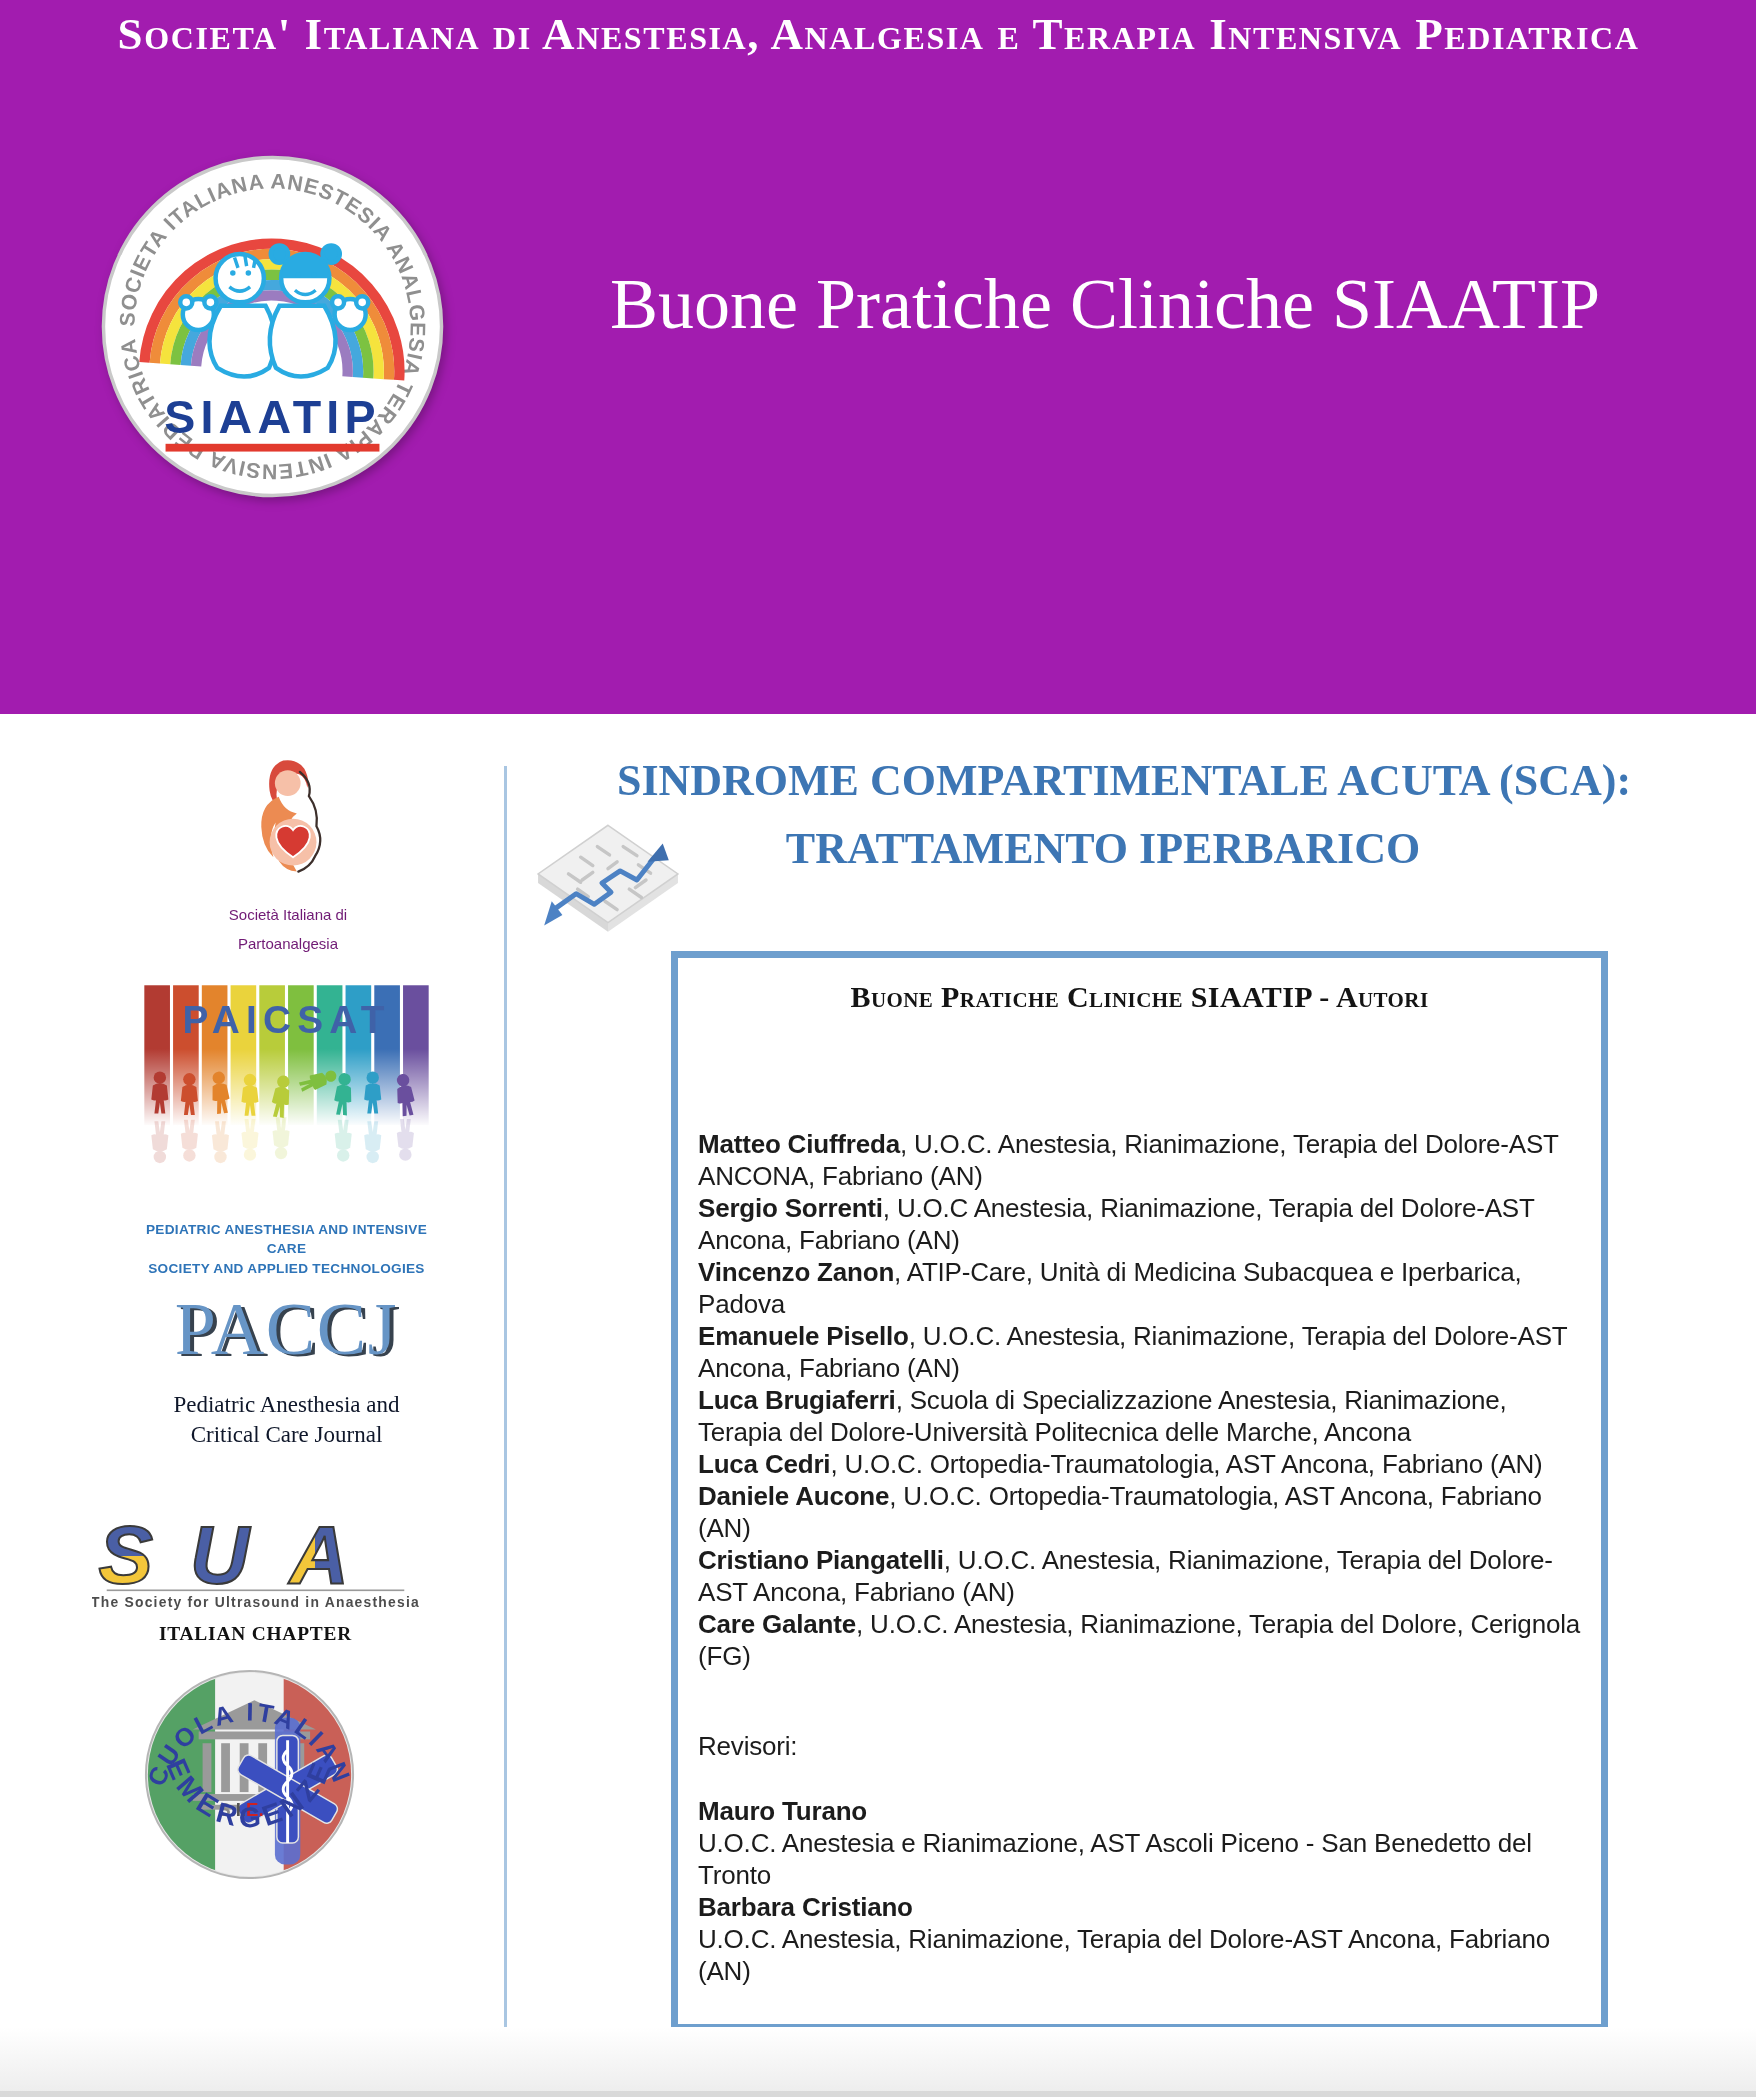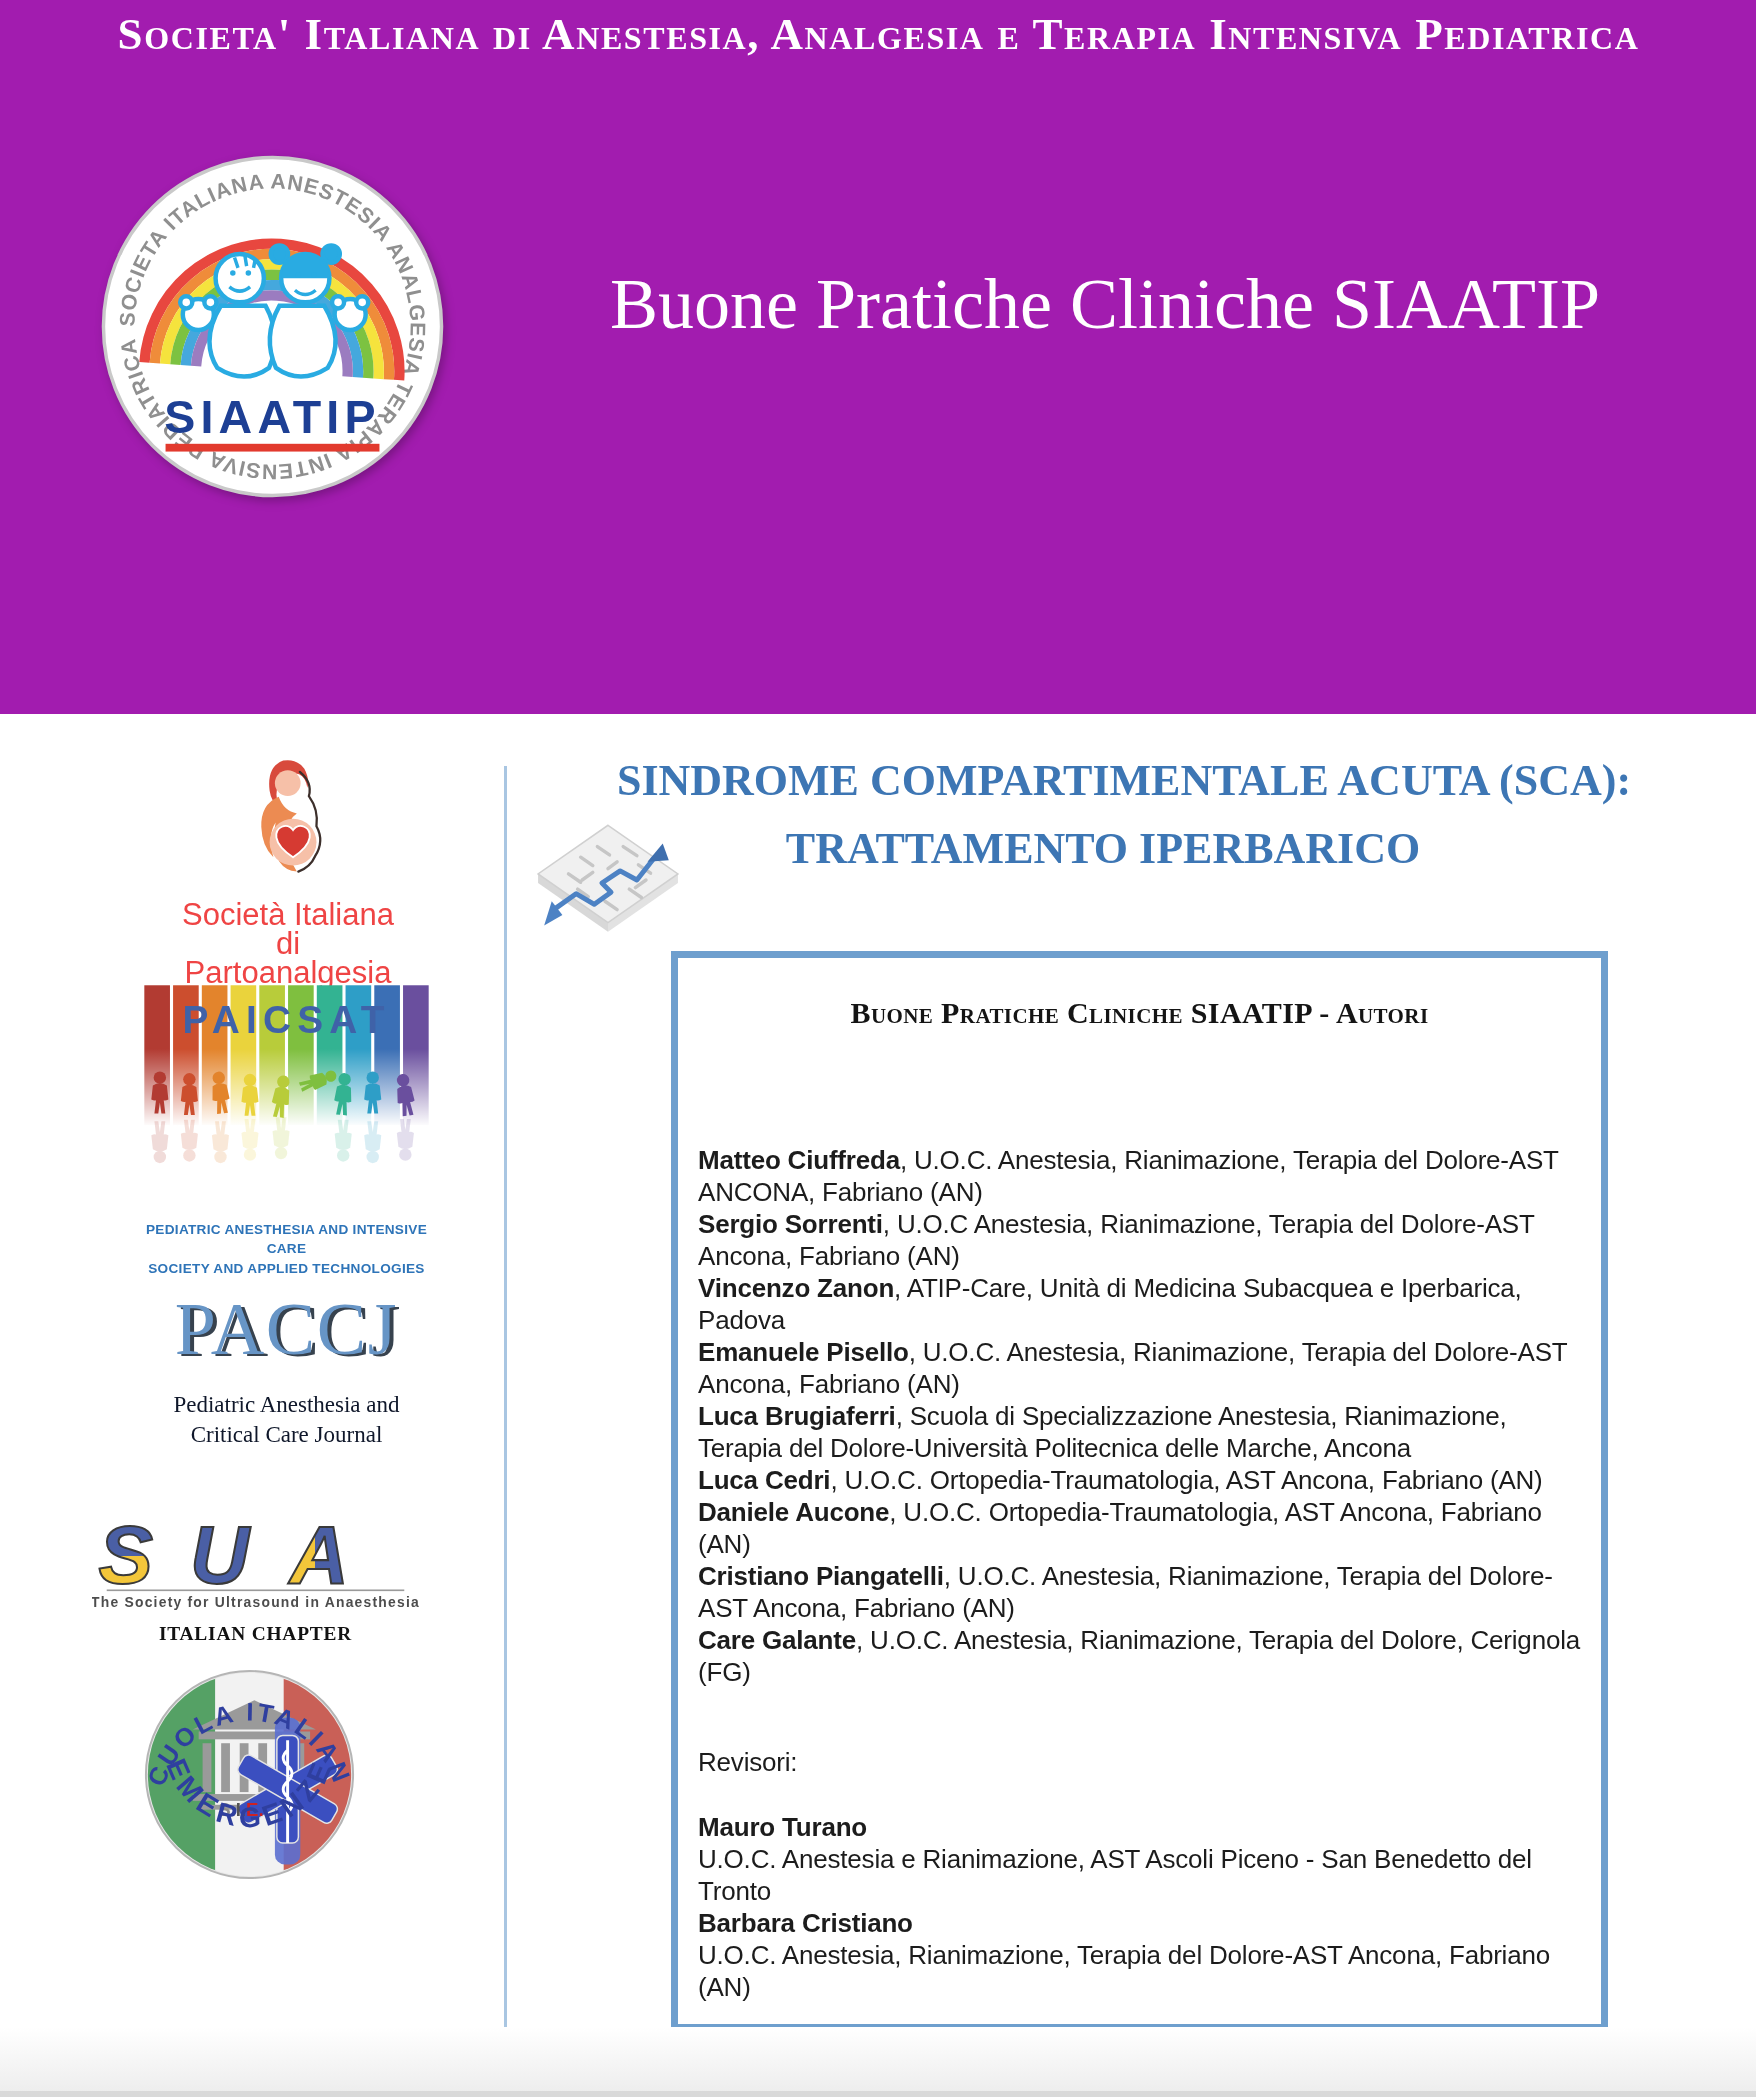--- a/index.html
+++ b/index.html
@@ -15,21 +15,21 @@
     font-size:45px;letter-spacing:1.6px;color:#ffffff;white-space:nowrap;
   }
   .main-title{
     position:absolute;left:498px;top:263px;width:1214px;text-align:center;
     font-family:"Liberation Serif",serif;font-weight:400;font-size:72px;color:#ffffff;
   }
   .siaatip-logo{position:absolute;left:100px;top:154px;width:345px;height:345px;filter:drop-shadow(3.1px 4.7px 4.7px rgba(0,0,0,0.25));}
   
   .sb-item{position:absolute;text-align:center;}
   .sb-parto{left:175px;top:756px;width:226px;}
-  .sb-parto .caption{margin-top:4.7px;font-size:31px;line-height:29px;color:#ef4444;}
+  .sb-parto .caption{margin-top:4.7px;font-size:15px;line-height:29px;color:#701a75;}
   .sb-paicsat{left:131px;top:985px;width:311px;}
   .sb-paicsat .caption{margin-top:45px;font-size:13.6px;line-height:19.4px;font-weight:bold;color:#2e74b8;letter-spacing:0.3px;}
   .sb-paccj{left:131px;top:1290px;width:311px;}
   .paccj-word{
     font-family:"Liberation Serif",serif;font-size:74px;line-height:78px;font-weight:400;
     color:#6795c6;text-shadow:3.9px 2.3px 0 #37424e;letter-spacing:1.6px;
   }
   .sb-paccj .caption{margin-top:22px;font-family:"Liberation Serif",serif;font-size:23px;line-height:30px;color:#0f172a;}
   .sb-sua{left:92px;top:1511px;width:327px;}
   .sua-chapter{margin-top:6.2px;font-family:"Liberation Serif",serif;font-weight:700;font-size:19.4px;color:#121212;letter-spacing:0.8px;}
@@ -41,21 +41,21 @@
     font-family:"Liberation Serif",serif;font-weight:700;font-size:44px;line-height:68px;color:#3d76b4;
   }
   .section-title .l2{padding-right:42px;}
   .maze-icon{position:absolute;left:532px;top:818px;width:152px;height:124px;}
   
   .authors-box{
     position:absolute;left:671px;top:951px;width:937px;height:1083px;box-sizing:border-box;
     border:7.8px solid #6e9fce;border-bottom-width:10px;background:#ffffff;
   }
   .box-header{
-    margin-top:38px;text-align:center;font-family:"Liberation Serif",serif;font-weight:700;
+    margin-top:22px;text-align:center;font-family:"Liberation Serif",serif;font-weight:700;
     font-variant:small-caps;font-size:30px;color:#141414;letter-spacing:0.4px;
   }
   .authors{margin-top:114px;padding:0 20px;font-size:26px;line-height:32px;color:#1c1c1c;letter-spacing:-0.2px;}
   .authors p{margin:0;}
   .author-name,.reviewer-name{font-weight:bold;}
   .revisori-label{margin-top:58px !important;margin-bottom:33px !important;}
   
   .page-bottom{position:absolute;left:0;bottom:0;width:1757px;height:70px;background:linear-gradient(#ffffff,#ececec);}
   .page-bottom-bar{position:absolute;left:0;bottom:0;width:1757px;height:6.2px;background:#d9d9d9;}
   svg text{font-family:"Liberation Sans",sans-serif;}

